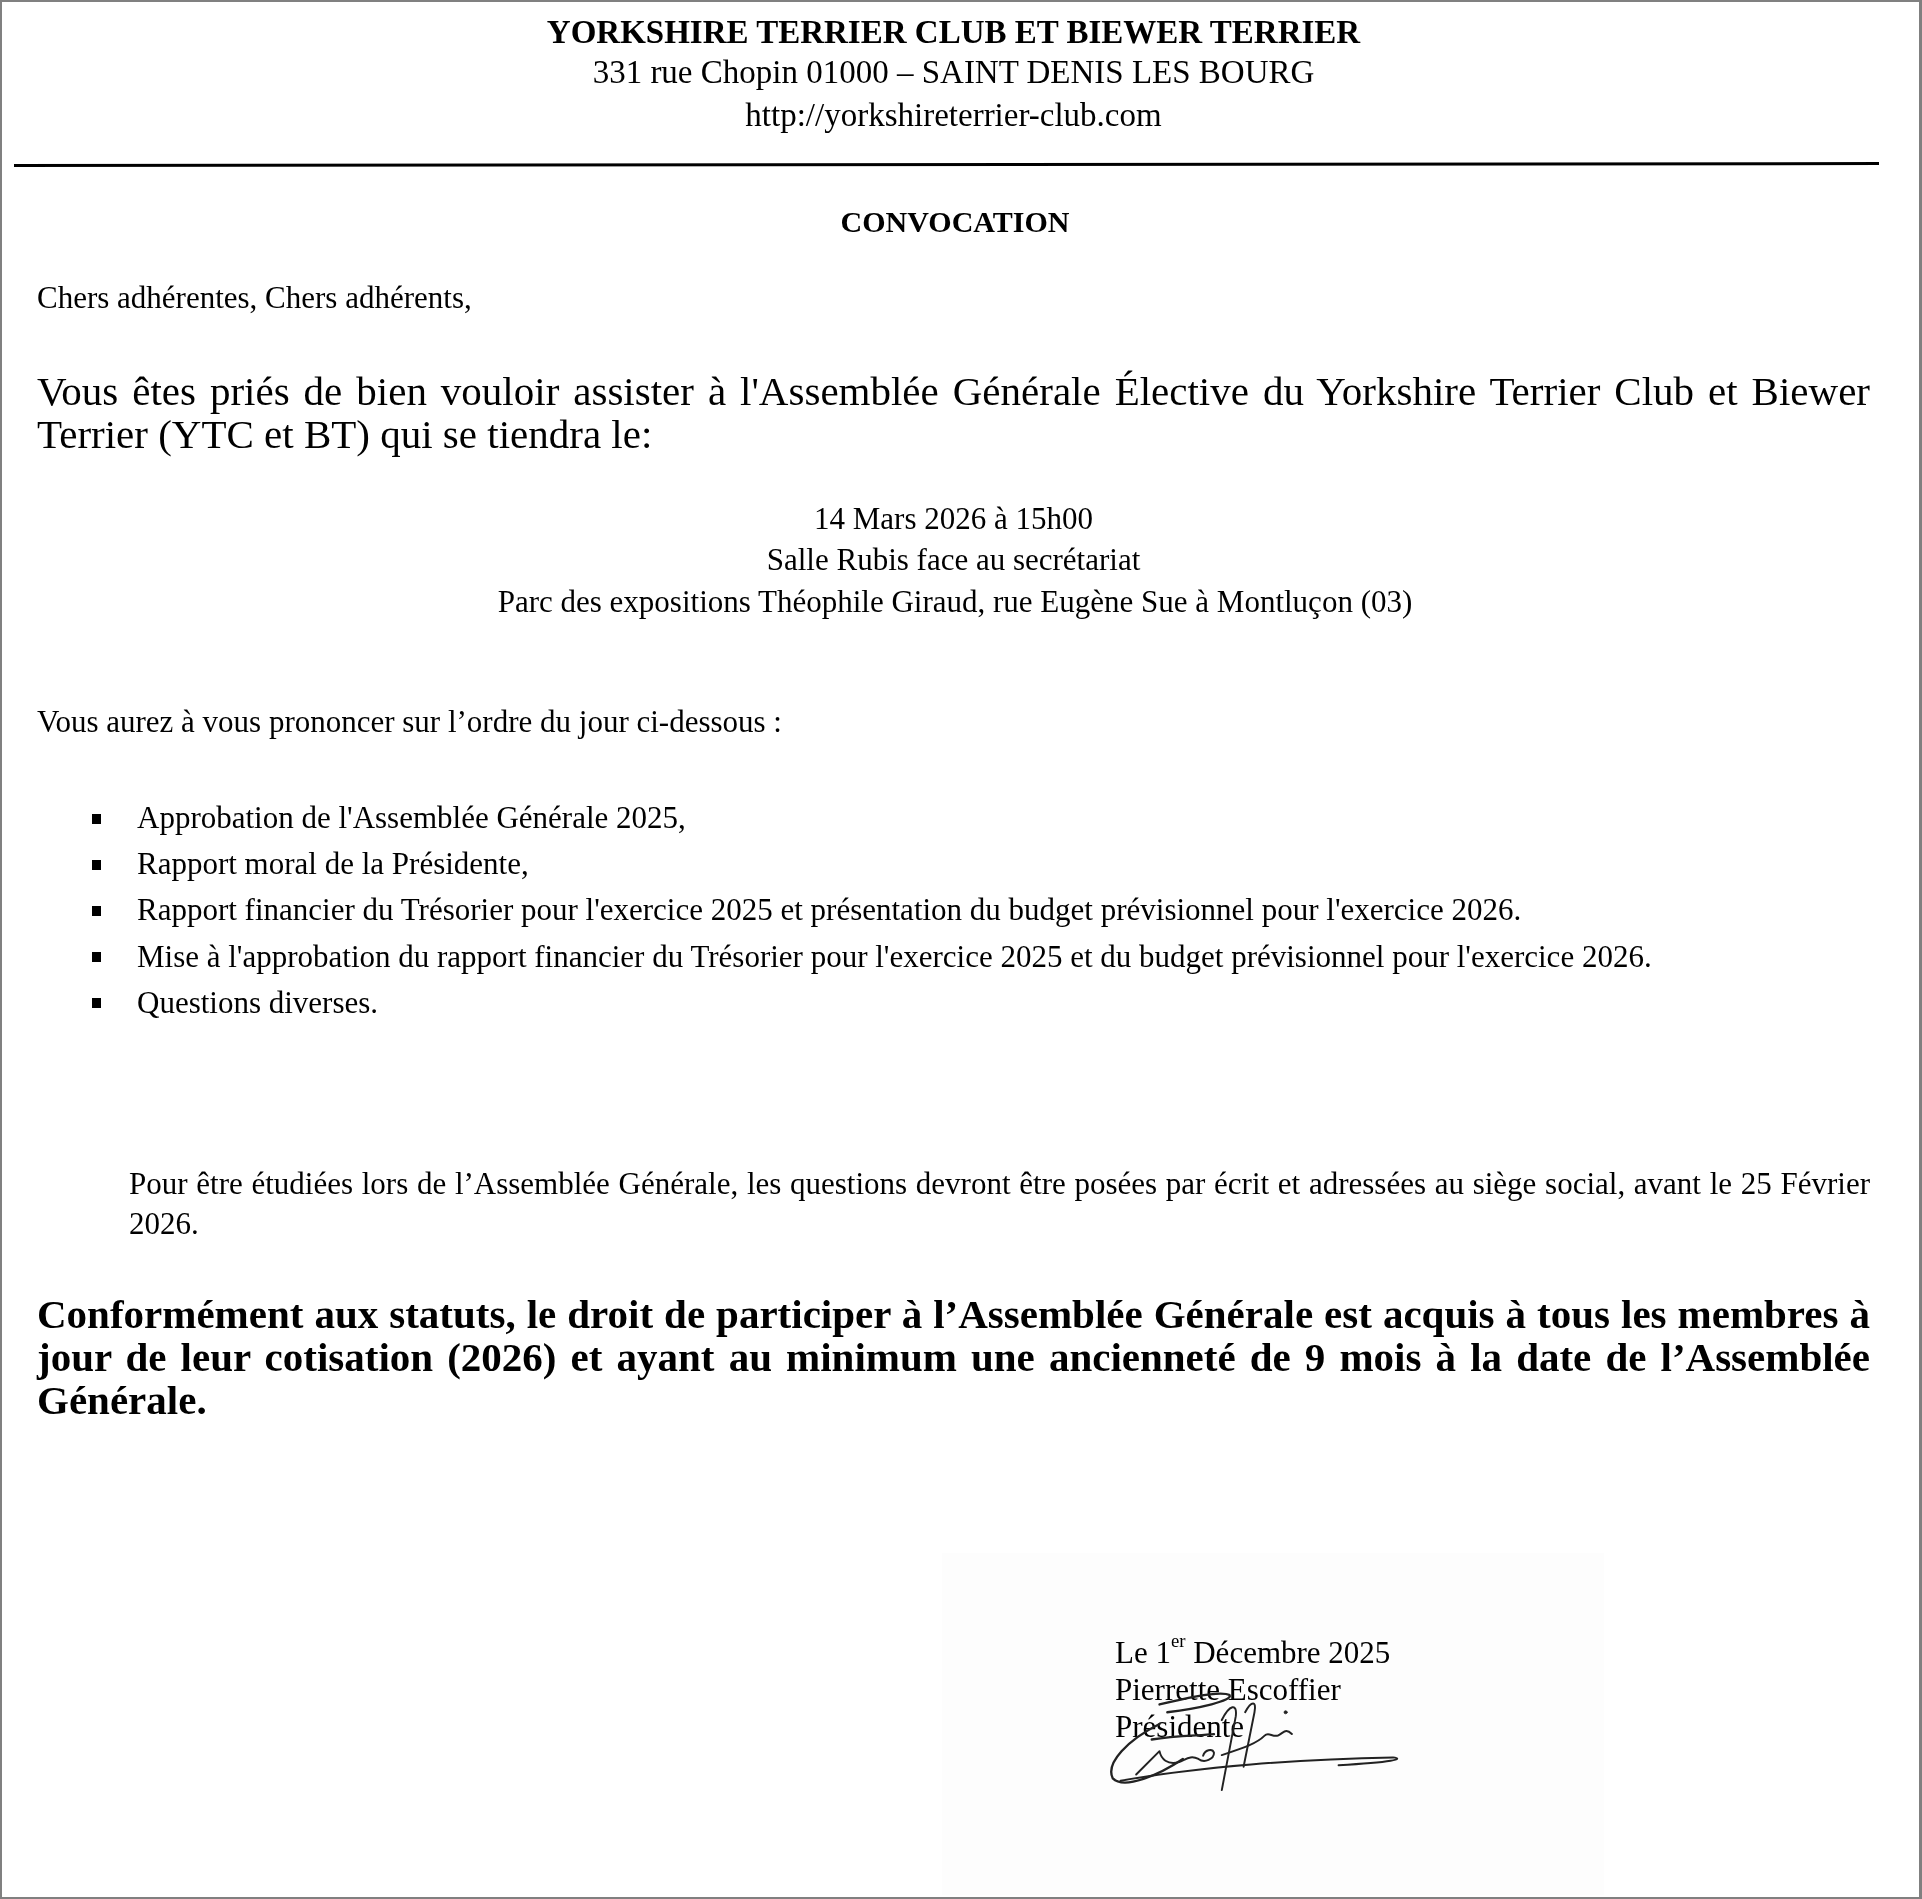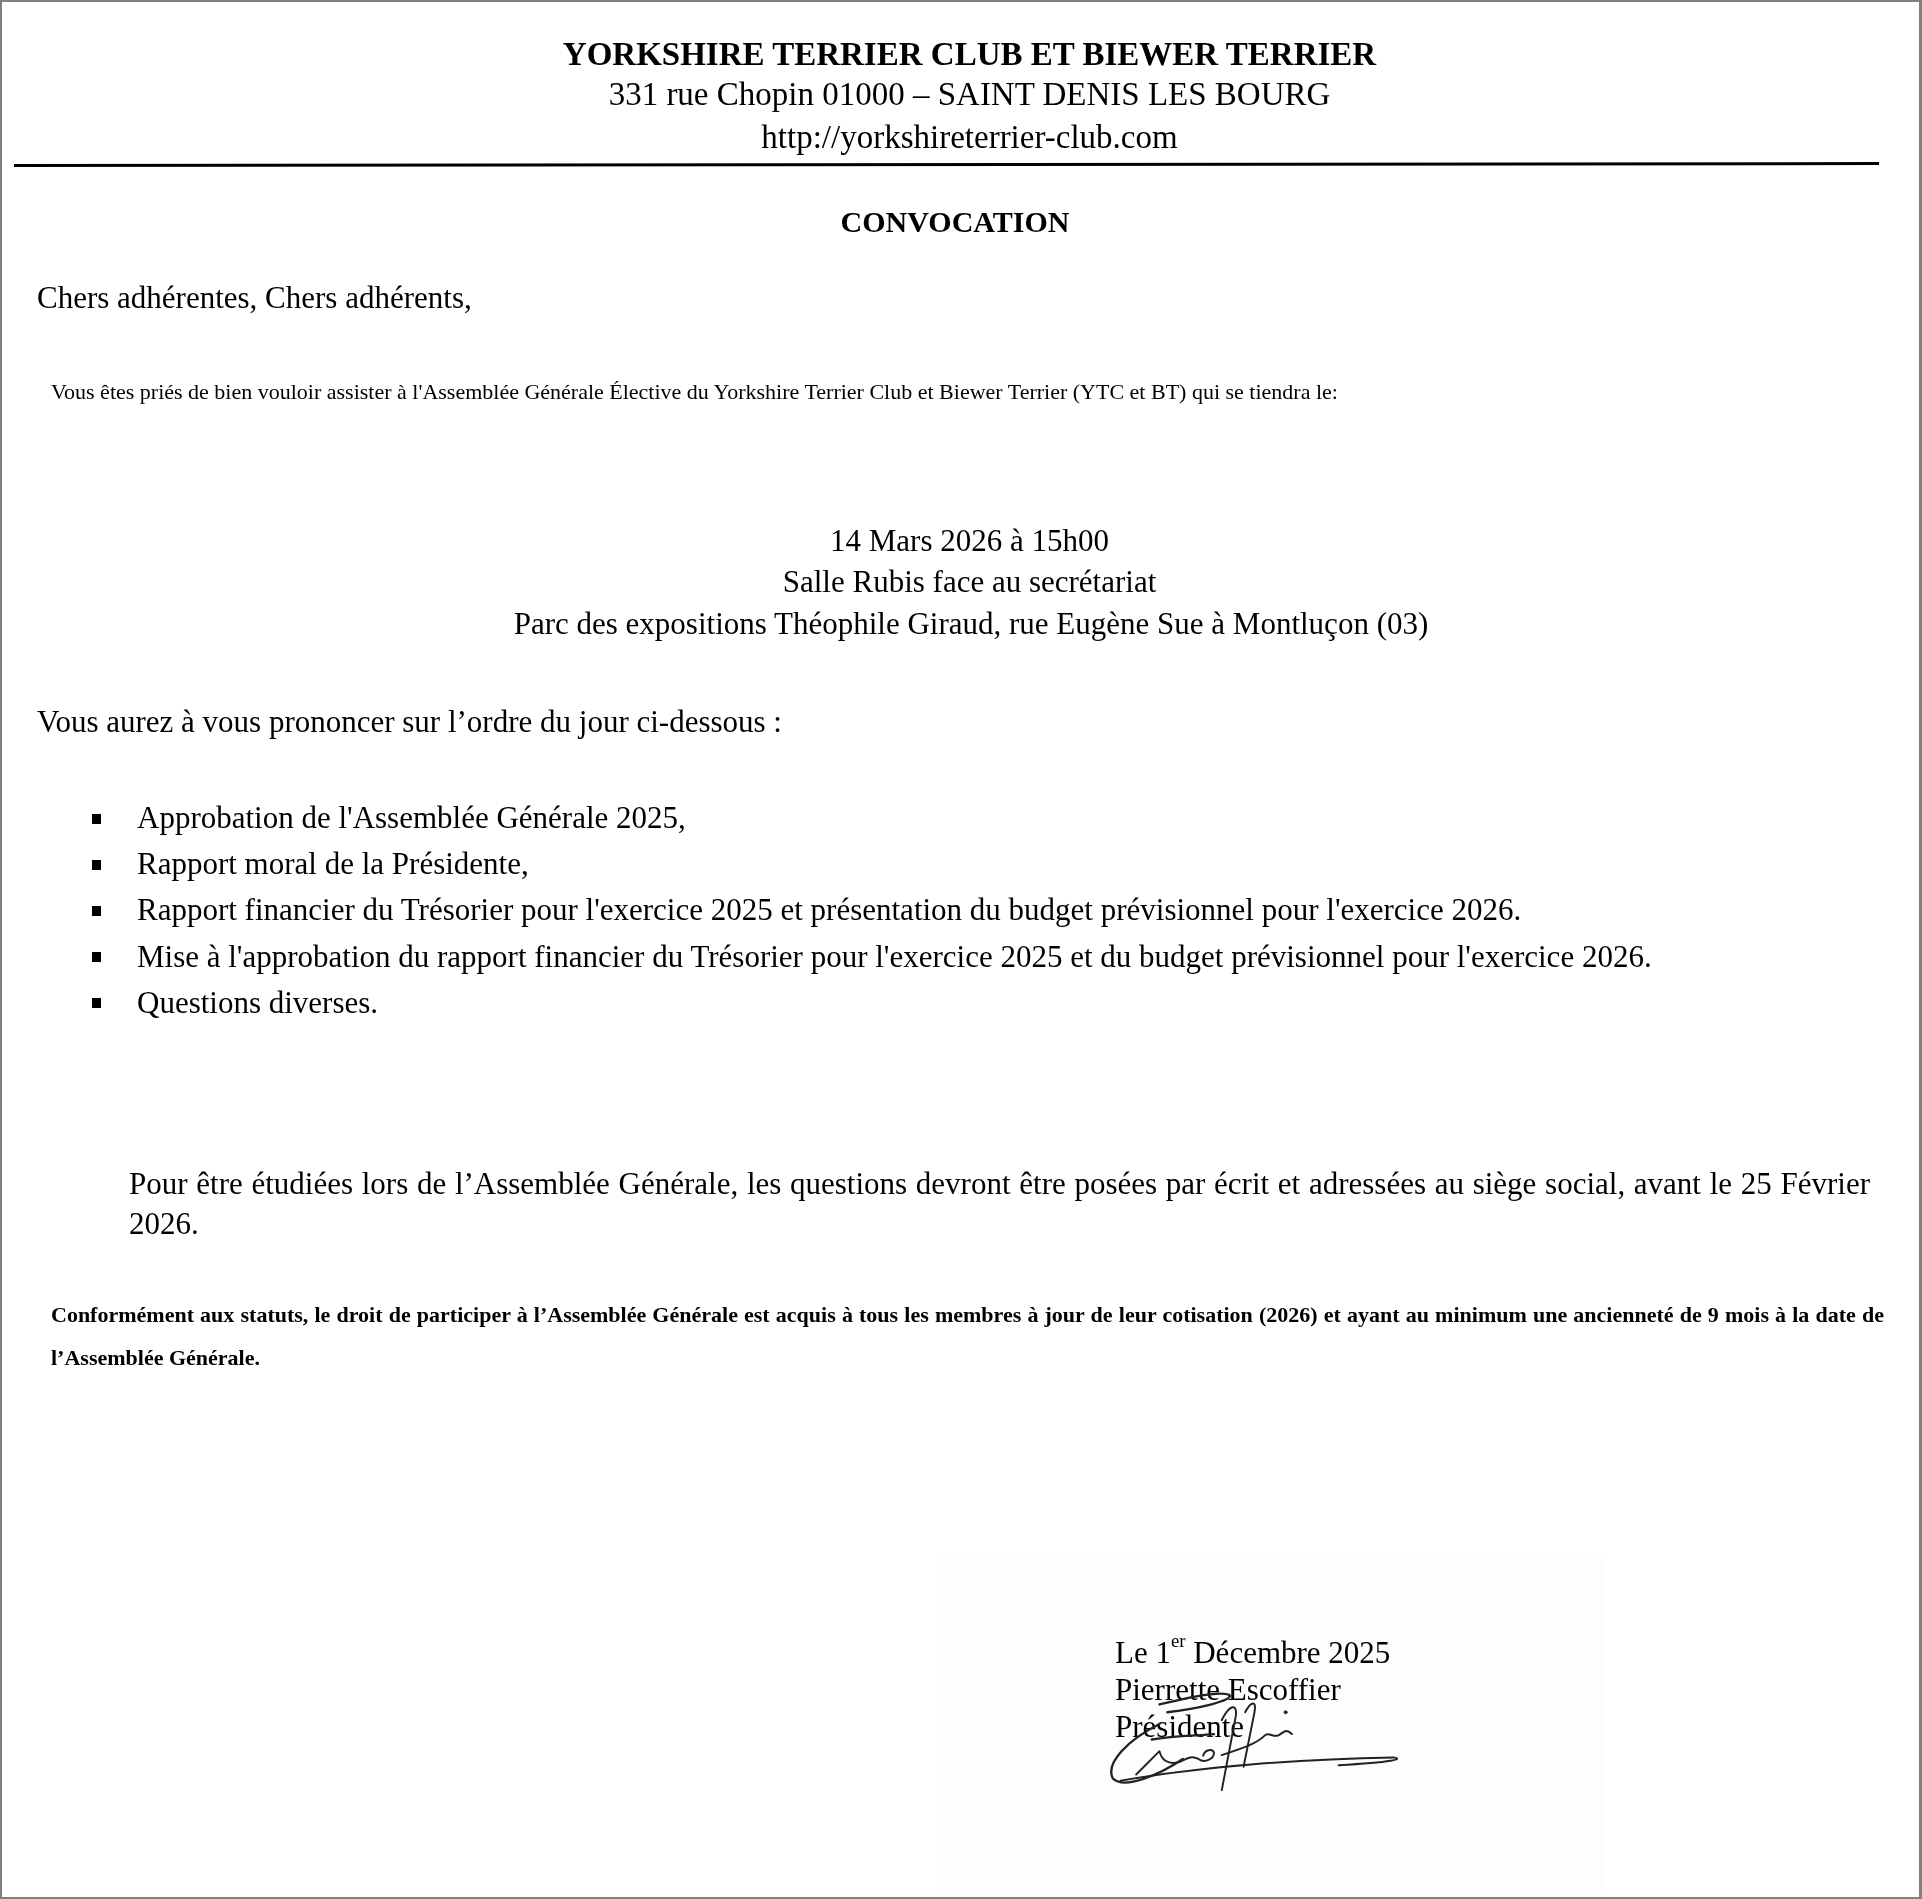--- a/index.html
+++ b/index.html
@@ -5,32 +5,32 @@
     html, body { margin: 0; padding: 0; background: #ffffff; }
     body {
       width: 1922px; height: 1900px; position: relative; overflow: hidden;
       font-family: "Liberation Serif", "DejaVu Serif", serif; color: #000;
     }
     .frame {
       position: absolute; left: 0; top: 0; width: 1922px; height: 1900px;
       box-sizing: border-box; border: 2.3px solid #808080; border-top-width: 2.3px; border-right-width: 3.1px; border-bottom-width: 3.1px;
     }
     .abs { position: absolute; white-space: nowrap; text-align: center; }
-    .center { left: 16px; width: 1907px; text-align: center; margin-top: 22px; }
+    .center { left: 0; width: 1907px; text-align: center; }
     .hdr-title { font-weight: bold; font-size: 33px; top: 14px; }
     .hdr-line { font-size: 33px; }
     .rule {
       position: absolute; left: 14px; top: 163px; width: 1865px; height: 3.1px;
       background: #000; transform: rotate(-0.06deg);
     }
     .t40 { font-size: 31px; }
     .convocation { font-weight: bold; font-size: 30px; top: 205px; left: 0; width: 1910px; text-align: center; }
     .para {
-      position: absolute; left: 37px; width: 1833px; font-size: 22px; line-height: 43px;
-      text-align: justify; text-align-last: left; margin-left: 14px;
+      position: absolute; left: 37px; width: 1833px; font-size: 41px; line-height: 43px;
+      text-align: justify; text-align-last: left;
     }
     .bold { font-weight: bold; }
     .event { font-size: 31px; line-height: 42px; }
     ul.agenda { list-style: none; margin: 8px; padding: 0; position: absolute; left: 0; top: 790px; width: 1876px; }
     ul.agenda li { position: relative; padding-left: 129px; font-size: 31px; line-height: 40px; margin-bottom: 6.2px; }
     ul.agenda li .bullet {
       position: absolute; left: 84px; top: 15.6px; width: 8.6px; height: 10px; background: #000;
     }
     .note { position: absolute; left: 129px; width: 1741px; top: 1164px; font-size: 31px; line-height: 40px; text-align: justify; text-align-last: left; }
     .sig-block { position: absolute; left: 1115px; top: 1618px; font-size: 31px; line-height: 37px; margin-top: 16px; }

